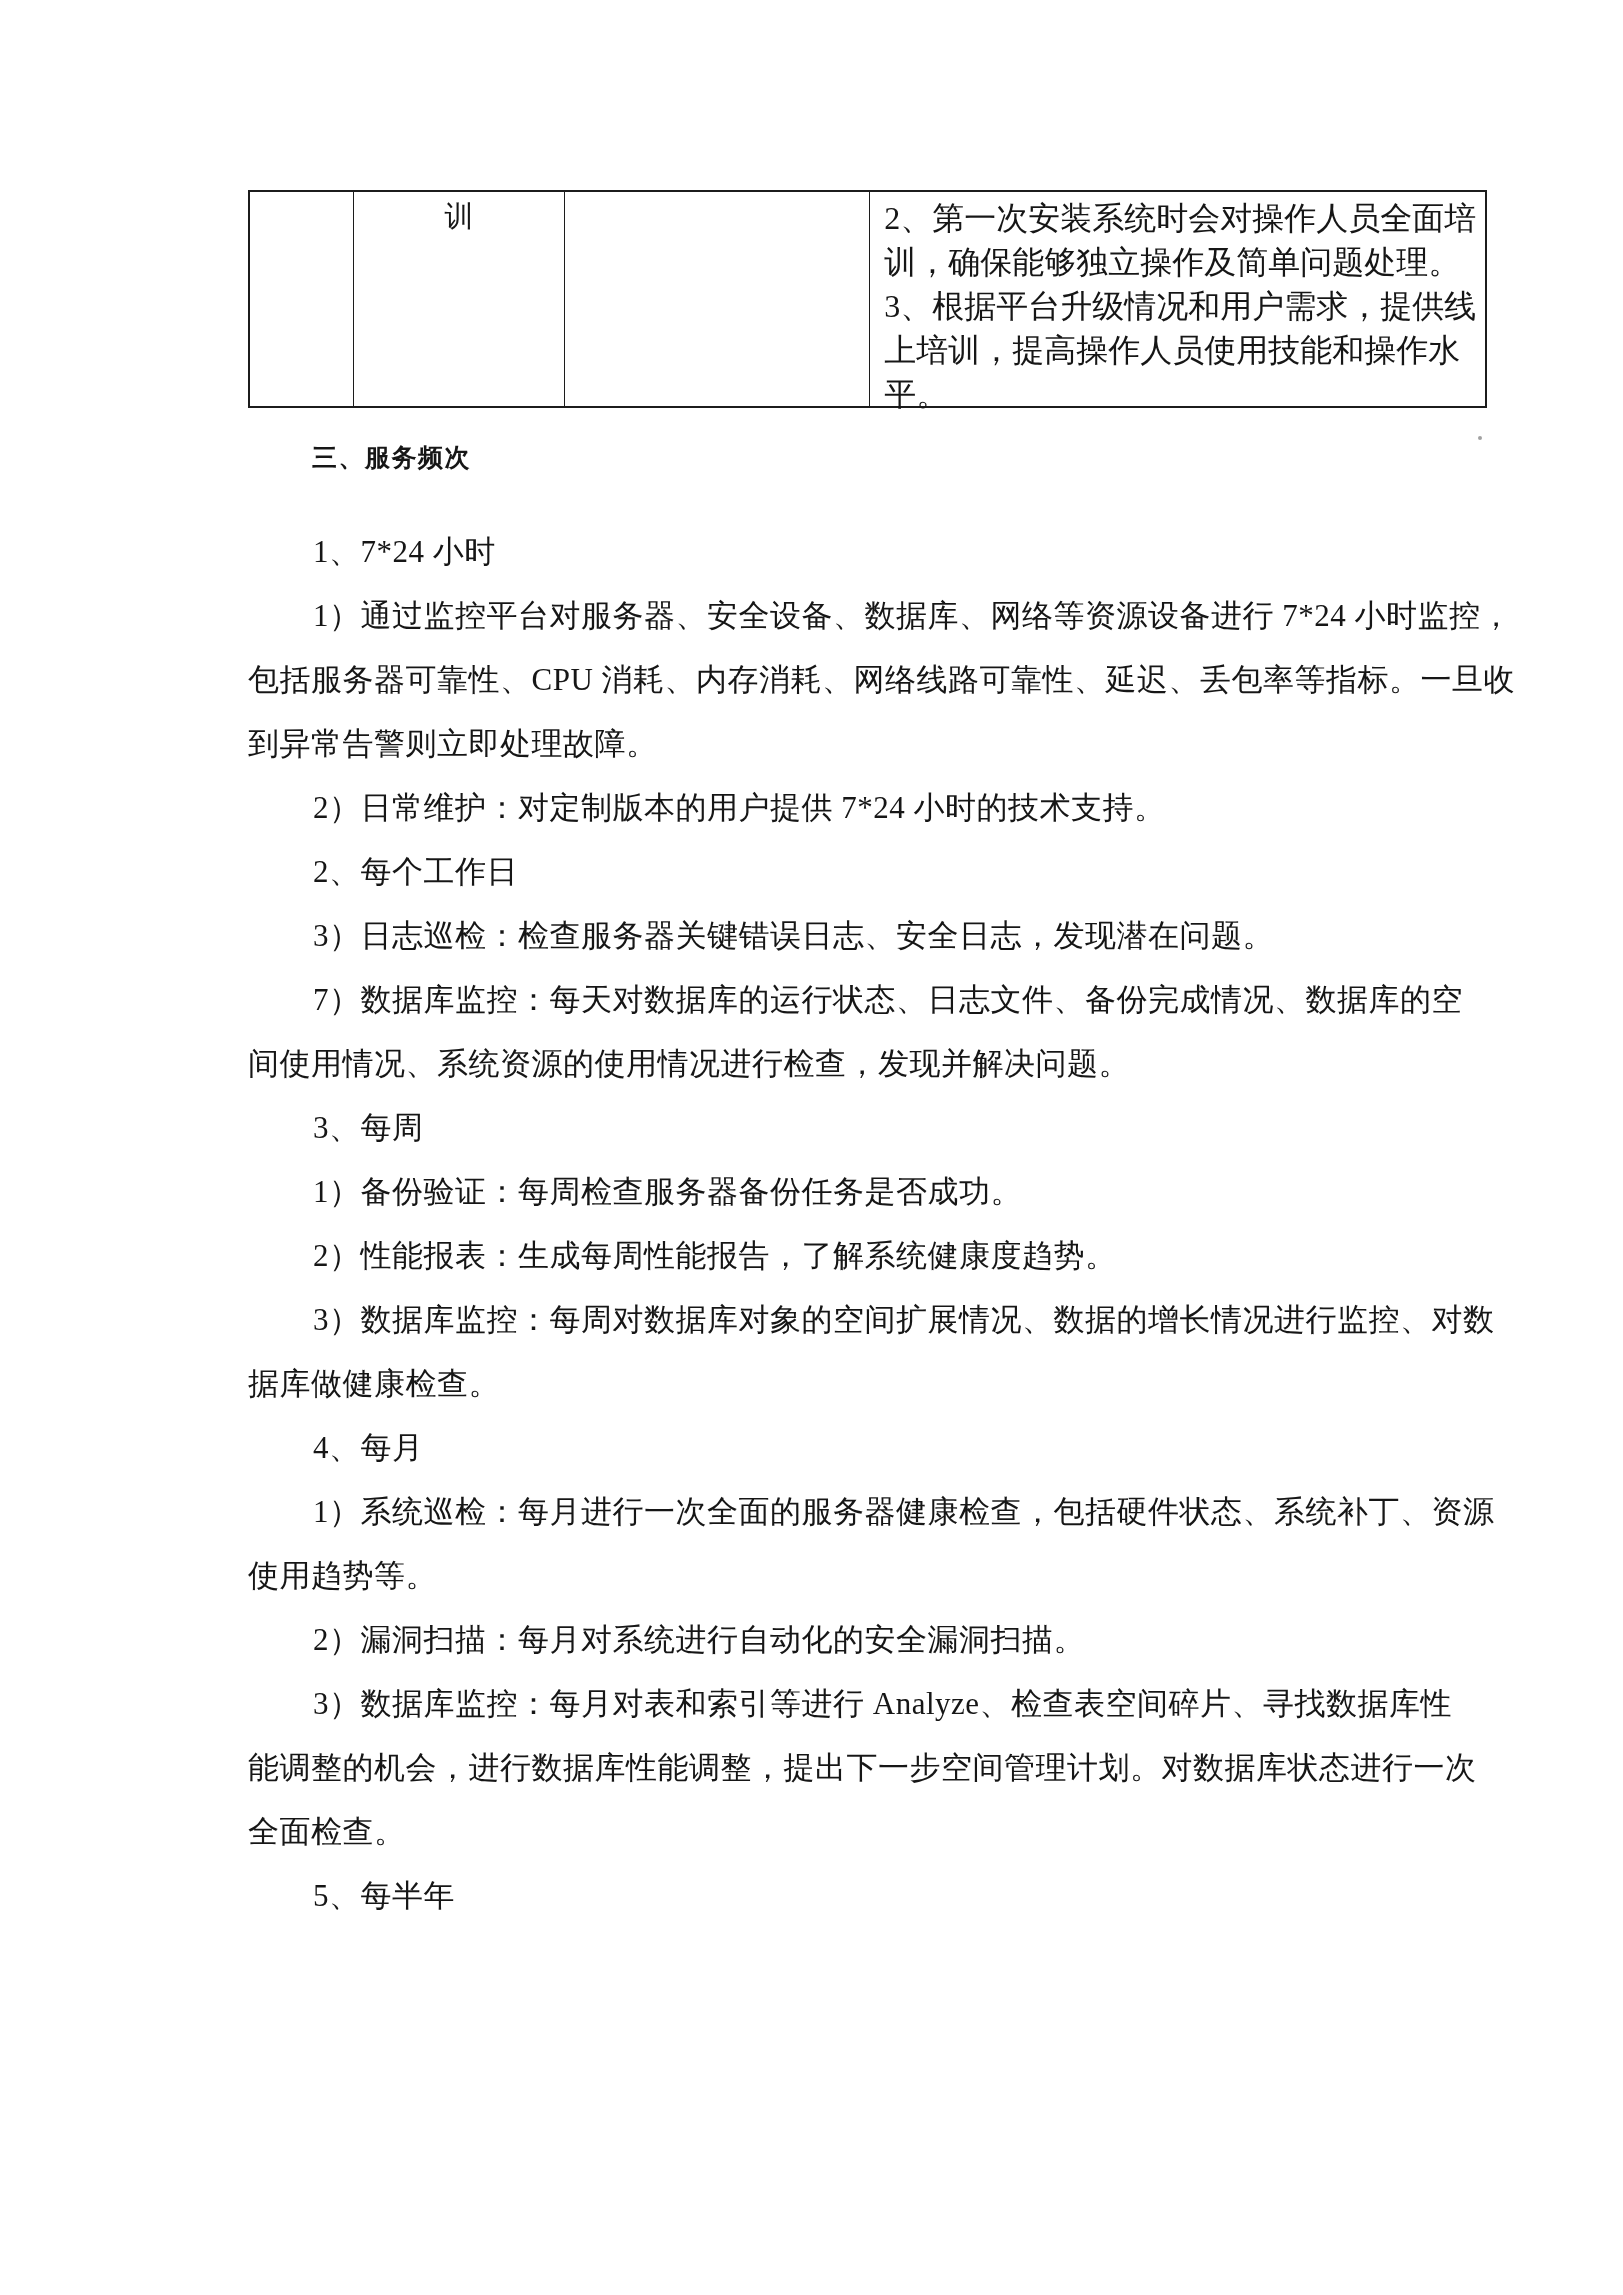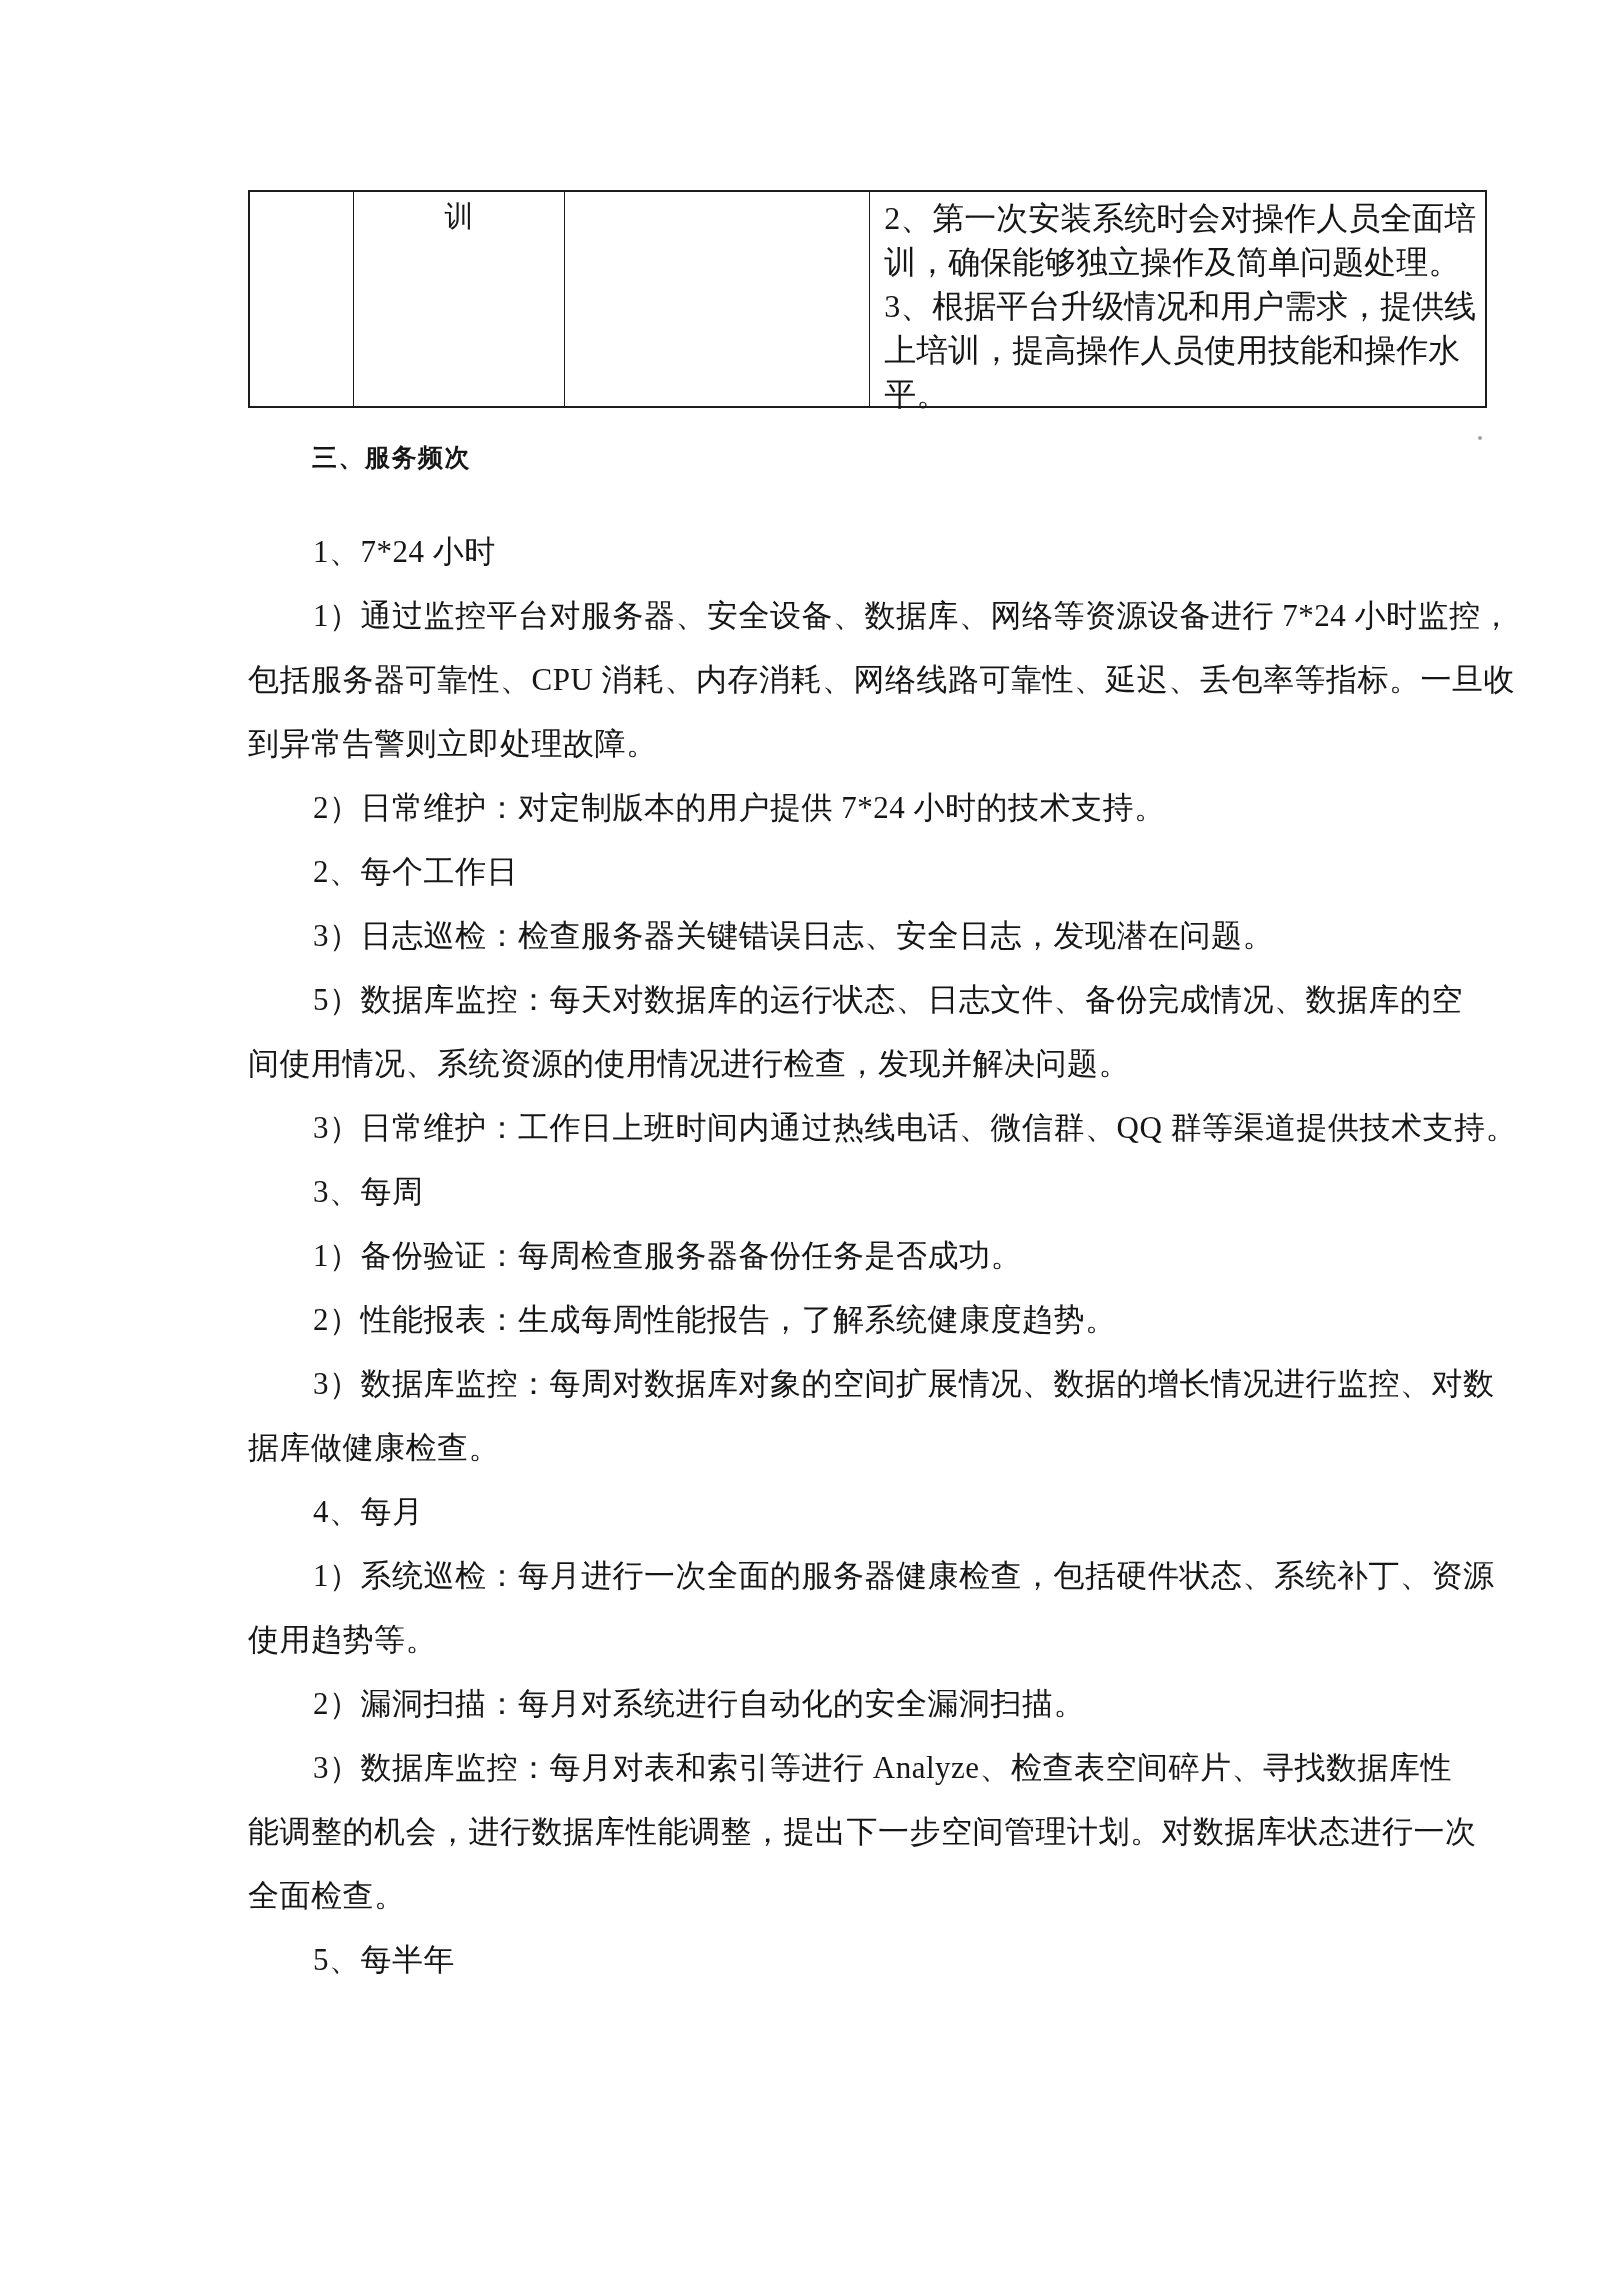--- a/index.html
+++ b/index.html
@@ -74,23 +74,22 @@
   <div class="sec-heading">三、服务频次</div>
 
   <div class="body-lines">
       <div class="line indent">1、7*24 小时</div>
       <div class="line indent">1）通过监控平台对服务器、安全设备、数据库、网络等资源设备进行 7*24 小时监控，</div>
       <div class="line">包括服务器可靠性、CPU 消耗、内存消耗、网络线路可靠性、延迟、丢包率等指标。一旦收</div>
       <div class="line">到异常告警则立即处理故障。</div>
       <div class="line indent">2）日常维护：对定制版本的用户提供 7*24 小时的技术支持。</div>
       <div class="line indent">2、每个工作日</div>
       <div class="line indent">3）日志巡检：检查服务器关键错误日志、安全日志，发现潜在问题。</div>
-      <div class="line indent">5）数据库监控：每天对数据库的运行状态、日志文件、备份完成情况、数据库的空</div>
+      <div class="line indent">7）数据库监控：每天对数据库的运行状态、日志文件、备份完成情况、数据库的空</div>
       <div class="line">间使用情况、系统资源的使用情况进行检查，发现并解决问题。</div>
-      <div class="line indent">3）日常维护：工作日上班时间内通过热线电话、微信群、QQ 群等渠道提供技术支持。</div>
       <div class="line indent">3、每周</div>
       <div class="line indent">1）备份验证：每周检查服务器备份任务是否成功。</div>
       <div class="line indent">2）性能报表：生成每周性能报告，了解系统健康度趋势。</div>
       <div class="line indent">3）数据库监控：每周对数据库对象的空间扩展情况、数据的增长情况进行监控、对数</div>
       <div class="line">据库做健康检查。</div>
       <div class="line indent">4、每月</div>
       <div class="line indent">1）系统巡检：每月进行一次全面的服务器健康检查，包括硬件状态、系统补丁、资源</div>
       <div class="line">使用趋势等。</div>
       <div class="line indent">2）漏洞扫描：每月对系统进行自动化的安全漏洞扫描。</div>
       <div class="line indent">3）数据库监控：每月对表和索引等进行 Analyze、检查表空间碎片、寻找数据库性</div>

